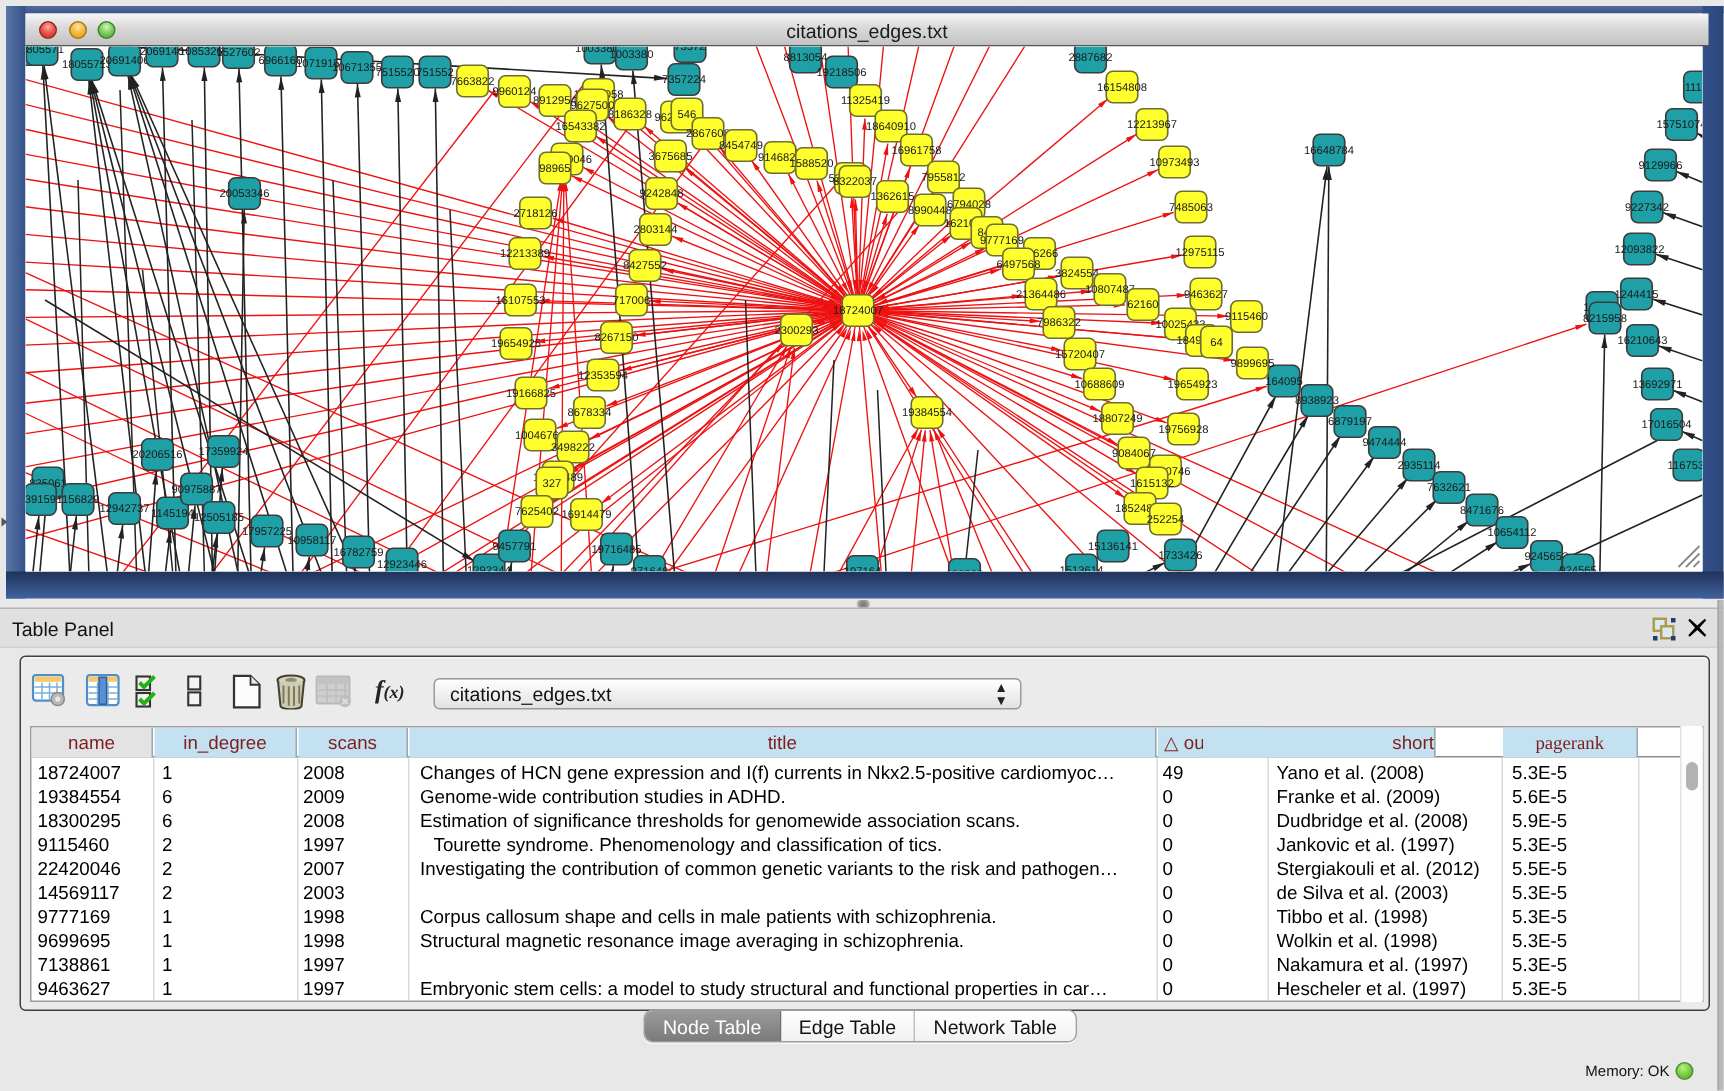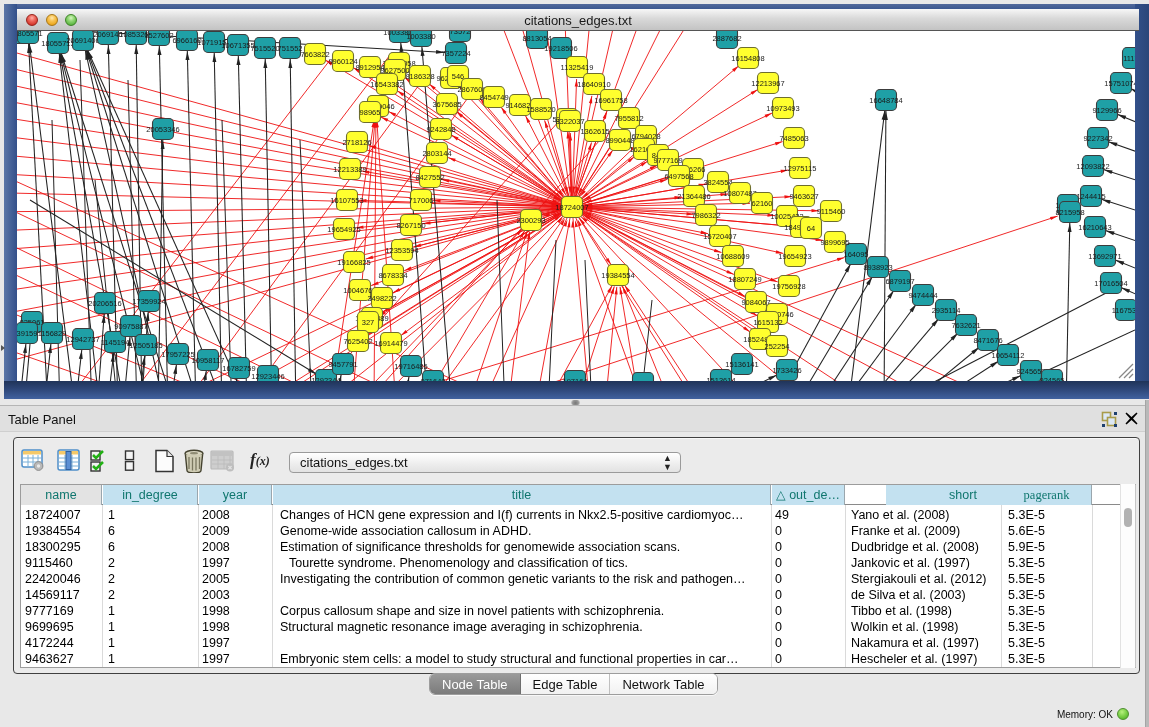--- a/index.html
+++ b/index.html
@@ -47,21 +47,21 @@
   border:1px solid #9a9a9a; border-radius:4px; font-size:13px; color:#111; }
 #dd span.txt { position:absolute; left:10px; top:2px; }
 #dd .arrows { position:absolute; right:8px; top:1px; font-size:9px; color:#222; line-height:9px; }
 
 
 #tbl { position:absolute; left:6px; top:46px; width:1116px; height:184px;
   background:#fff; border:1px solid #9c9c9c; border-right:1px solid #c6c6c6; overflow:hidden; }
 #thead { position:absolute; left:0; top:0; height:20px; width:1116px;
   border-bottom:1px solid #8a8a8a; }
 .th { position:absolute; top:0; height:20px; background:#c3e1f0;
-  border-right:1px solid #9aa6ad; font-size:12.5px; color:#0f766e; text-align:center;
+  border-right:1px solid #9aa6ad; font-size:12.5px; color:#7f1d1d; text-align:center;
   line-height:20px; overflow:hidden; }
 .tr { position:absolute; left:0; width:1116px; height:16px; font-size:12.5px; color:#000;
   white-space:nowrap; }
 .td { position:absolute; top:0; height:16px; line-height:16px; overflow:hidden; }
 .gridv { position:absolute; top:20px; bottom:0; width:1px; background:#dadada; }
 
 
 #vsb { position:absolute; left:1106px; top:46px; width:15px; height:184px;
   background:#fdfdfd; border-left:1px solid #e2e2e2;}
 #vsb .thumb { position:absolute; left:3px; top:24px; width:8px; height:19px;
@@ -864,24 +864,24 @@
 
   <div id="dd">
     <span class="txt">citations_edges.txt</span>
     <span class="arrows">▲<br>▼</span>
   </div>
 
   <div id="tbl">
     <div id="thead">
       <div class="th" style="left:0px; width:81px; background:#e3e3e3;">name</div>
       <div class="th" style="left:82px; width:95px;">in_degree</div>
-      <div class="th" style="left:178px; width:73px;">year</div>
+      <div class="th" style="left:178px; width:73px;">scans</div>
       <div class="th" style="left:252px; width:498px;">title</div>
       <div class="th" style="left:751px; width:73px;">△ out_de…</div>
-      <div class="th" style="left:865px; width:155px;">short</div>
+      <div class="th" style="left:781px; width:155px;text-align:right;">short</div>
       <div class="th" style="left:981px; width:90px;font-family:Liberation Serif, serif;">pagerank</div>
     </div>
     <div class="gridv" style="left:81px"></div>
     <div class="gridv" style="left:177px"></div>
     <div class="gridv" style="left:251px"></div>
     <div class="gridv" style="left:750px"></div>
     <div class="gridv" style="left:824px"></div>
     <div class="gridv" style="left:980px"></div>
     <div class="gridv" style="left:1071px"></div>
     <div class="tr" style="top:22px">
@@ -890,21 +890,21 @@
         <div class="td" style="left:181px;width:69px">2008</div>
         <div class="td" style="left:259px;width:489px">Changes of HCN gene expression and I(f) currents in Nkx2.5-positive cardiomyoc…</div>
         <div class="td" style="left:754px;width:69px">49</div>
         <div class="td" style="left:830px;width:149px">Yano et al. (2008)</div>
         <div class="td" style="left:987px;width:84px">5.3E-5</div>
       </div>
 <div class="tr" style="top:38px">
         <div class="td" style="left:4px;width:76px">19384554</div>
         <div class="td" style="left:87px;width:88px">6</div>
         <div class="td" style="left:181px;width:69px">2009</div>
-        <div class="td" style="left:259px;width:489px">Genome-wide association callosum in ADHD.</div>
+        <div class="td" style="left:259px;width:489px">Genome-wide contribution studies in ADHD.</div>
         <div class="td" style="left:754px;width:69px">0</div>
         <div class="td" style="left:830px;width:149px">Franke et al. (2009)</div>
         <div class="td" style="left:987px;width:84px">5.6E-5</div>
       </div>
 <div class="tr" style="top:54px">
         <div class="td" style="left:4px;width:76px">18300295</div>
         <div class="td" style="left:87px;width:88px">6</div>
         <div class="td" style="left:181px;width:69px">2008</div>
         <div class="td" style="left:259px;width:489px">Estimation of significance thresholds for genomewide association scans.</div>
         <div class="td" style="left:754px;width:69px">0</div>
@@ -916,54 +916,54 @@
         <div class="td" style="left:87px;width:88px">2</div>
         <div class="td" style="left:181px;width:69px">1997</div>
         <div class="td" style="left:268px;width:489px">Tourette syndrome. Phenomenology and classification of tics.</div>
         <div class="td" style="left:754px;width:69px">0</div>
         <div class="td" style="left:830px;width:149px">Jankovic et al. (1997)</div>
         <div class="td" style="left:987px;width:84px">5.3E-5</div>
       </div>
 <div class="tr" style="top:86px">
         <div class="td" style="left:4px;width:76px">22420046</div>
         <div class="td" style="left:87px;width:88px">2</div>
-        <div class="td" style="left:181px;width:69px">2005</div>
+        <div class="td" style="left:181px;width:69px">2007</div>
         <div class="td" style="left:259px;width:489px">Investigating the contribution of common genetic variants to the risk and pathogen…</div>
         <div class="td" style="left:754px;width:69px">0</div>
         <div class="td" style="left:830px;width:149px">Stergiakouli et al. (2012)</div>
         <div class="td" style="left:987px;width:84px">5.5E-5</div>
       </div>
 <div class="tr" style="top:102px">
         <div class="td" style="left:4px;width:76px">14569117</div>
         <div class="td" style="left:87px;width:88px">2</div>
         <div class="td" style="left:181px;width:69px">2003</div>
         <div class="td" style="left:754px;width:69px">0</div>
         <div class="td" style="left:830px;width:149px">de Silva et al. (2003)</div>
         <div class="td" style="left:987px;width:84px">5.3E-5</div>
       </div>
 <div class="tr" style="top:118px">
         <div class="td" style="left:4px;width:76px">9777169</div>
         <div class="td" style="left:87px;width:88px">1</div>
         <div class="td" style="left:181px;width:69px">1998</div>
-        <div class="td" style="left:259px;width:489px">Corpus callosum shape and size in novel patients with schizophrenia.</div>
+        <div class="td" style="left:259px;width:489px">Corpus callosum shape and cells in male patients with schizophrenia.</div>
         <div class="td" style="left:754px;width:69px">0</div>
         <div class="td" style="left:830px;width:149px">Tibbo et al. (1998)</div>
         <div class="td" style="left:987px;width:84px">5.3E-5</div>
       </div>
 <div class="tr" style="top:134px">
         <div class="td" style="left:4px;width:76px">9699695</div>
         <div class="td" style="left:87px;width:88px">1</div>
         <div class="td" style="left:181px;width:69px">1998</div>
         <div class="td" style="left:259px;width:489px">Structural magnetic resonance image averaging in schizophrenia.</div>
         <div class="td" style="left:754px;width:69px">0</div>
         <div class="td" style="left:830px;width:149px">Wolkin et al. (1998)</div>
         <div class="td" style="left:987px;width:84px">5.3E-5</div>
       </div>
 <div class="tr" style="top:150px">
-        <div class="td" style="left:4px;width:76px">4172244</div>
+        <div class="td" style="left:4px;width:76px">7138861</div>
         <div class="td" style="left:87px;width:88px">1</div>
         <div class="td" style="left:181px;width:69px">1997</div>
         <div class="td" style="left:754px;width:69px">0</div>
         <div class="td" style="left:830px;width:149px">Nakamura et al. (1997)</div>
         <div class="td" style="left:987px;width:84px">5.3E-5</div>
       </div>
 <div class="tr" style="top:166px">
         <div class="td" style="left:4px;width:76px">9463627</div>
         <div class="td" style="left:87px;width:88px">1</div>
         <div class="td" style="left:181px;width:69px">1997</div>

